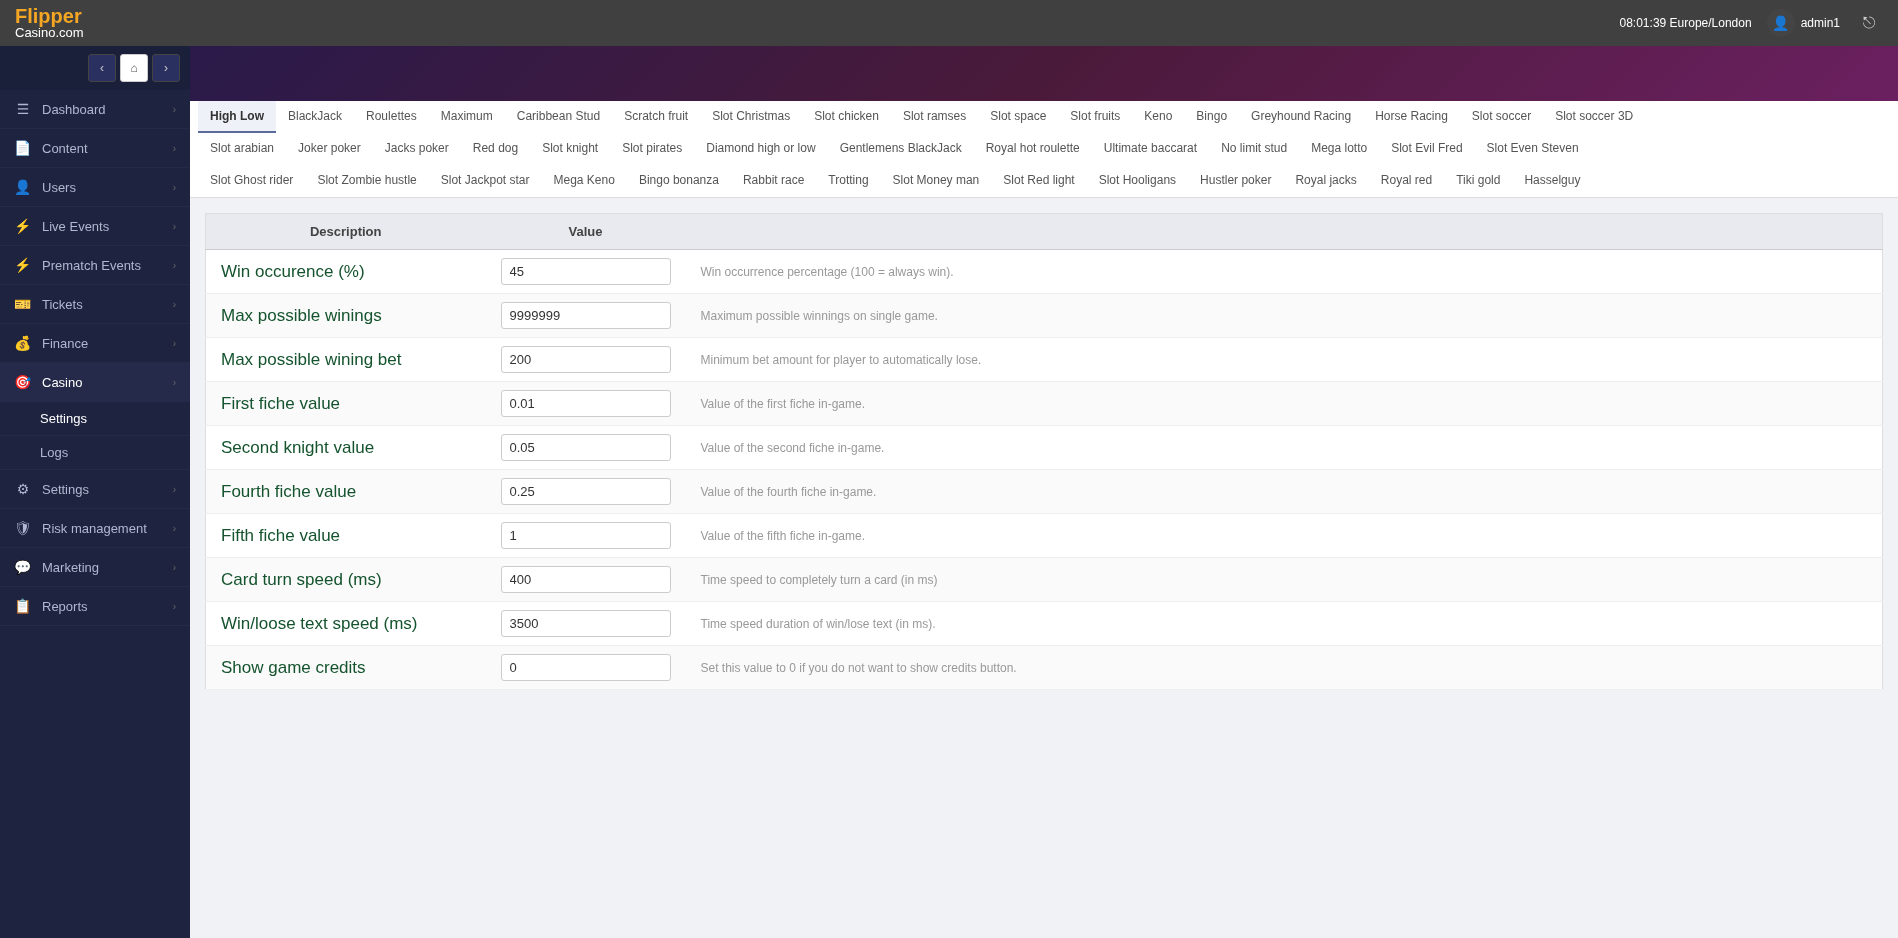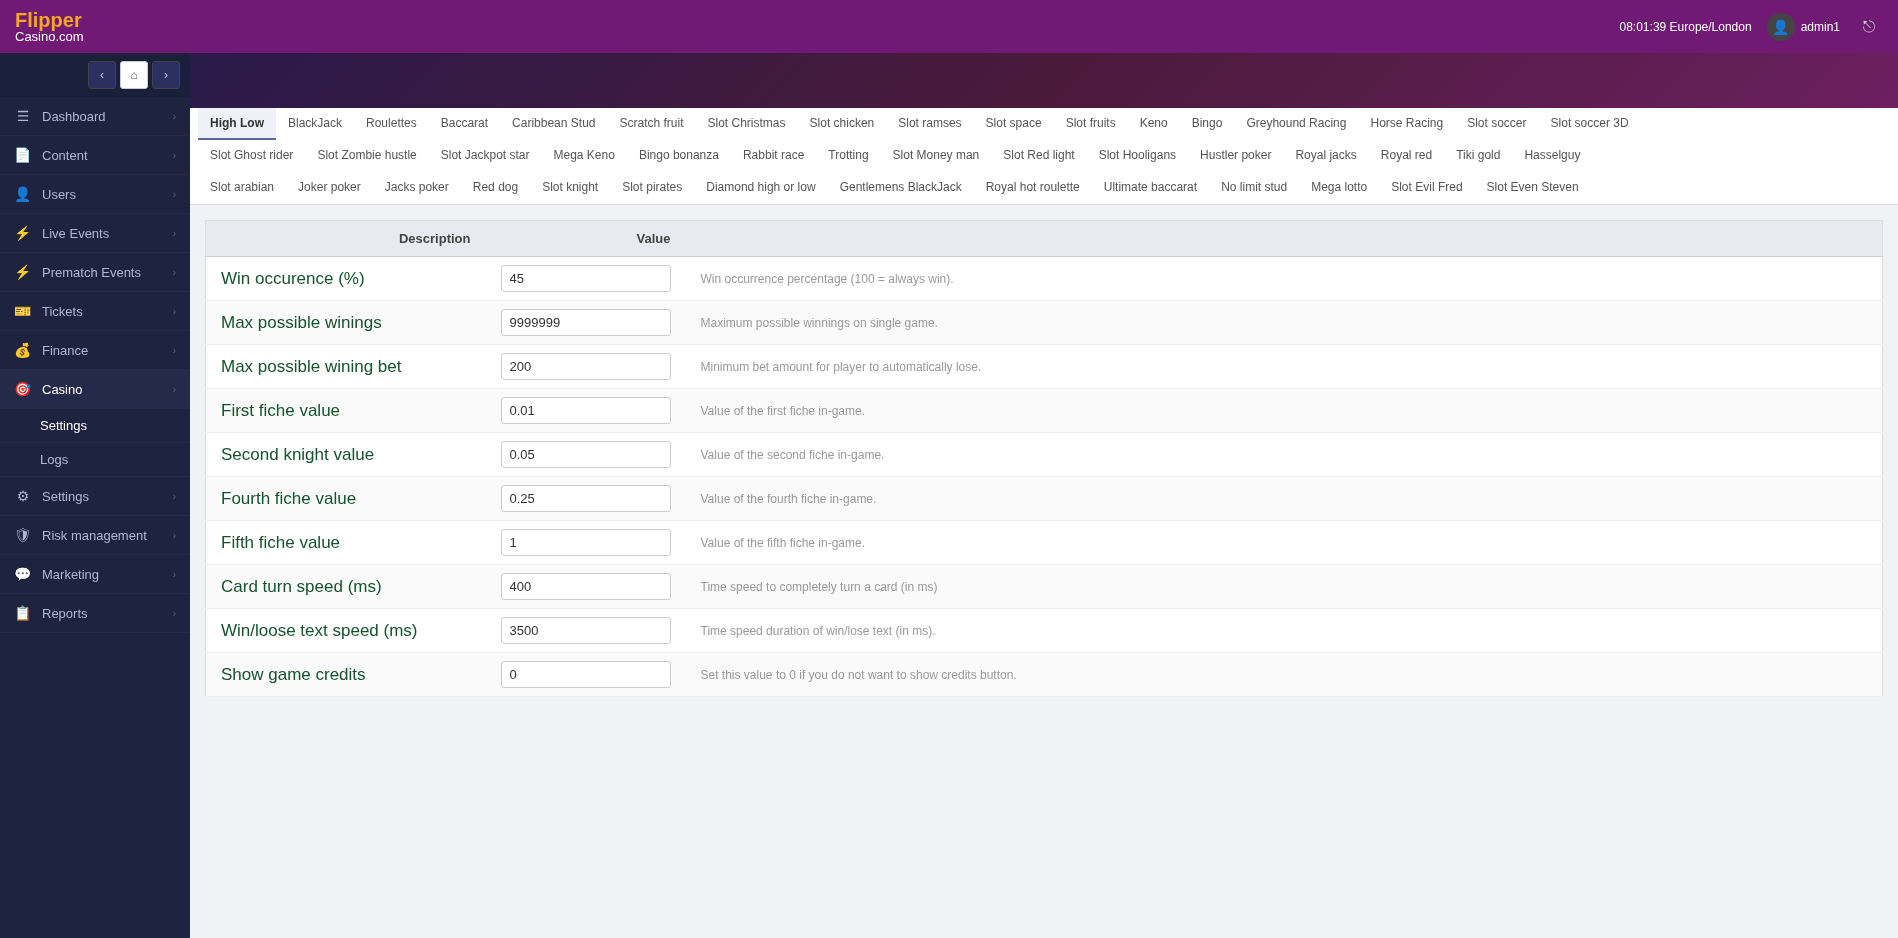--- a/index.html
+++ b/index.html
@@ -1,21 +1,21 @@
 <!DOCTYPE html>
 <html><head>
   <meta charset="utf-8">
   <style>
     * { box-sizing: border-box; margin: 0; padding: 0; }
     body { font-family: Arial, sans-serif; font-size: 13px; background: #1a1f3a; color: #333; display: flex; flex-direction: column; height: 100vh; overflow: hidden; }
 
     
     .topbar {
-      background: #701a75;
-      height: 53px;
+      background: #404040;
+      height: 46px;
       display: flex;
       align-items: center;
       justify-content: space-between;
       padding: 4px 15px;
       flex-shrink: 0;
     }
     .logo {
       font-size: 18px;
       font-weight: bold;
       color: #f5a623;
@@ -163,21 +163,21 @@
       width: 100%;
       border-collapse: collapse;
       background: #fff;
       border: 1px solid #ddd;
     }
     .settings-table thead tr {
       background: #e8eaf0;
     }
     .settings-table th {
       padding: 10px 15px;
-      text-align: right;
+      text-align: center;
       font-size: 13px;
       font-weight: bold;
       color: #444;
       border-bottom: 1px solid #ccc;
     }
     .settings-table td {
       padding: 8px 15px;
       border-bottom: 1px solid #eee;
       vertical-align: middle;
     }
@@ -320,68 +320,68 @@
 
   <div class="content-area">
 
     <div class="hero-area"></div>
 
     <div class="tab-container">
       <div class="tab-row" id="tab-row-1">
           <div class="tab active-tab">High Low</div>
           <div class="tab">BlackJack</div>
           <div class="tab">Roulettes</div>
-          <div class="tab">Baccarat</div>
+          <div class="tab">Maximum</div>
           <div class="tab">Caribbean Stud</div>
           <div class="tab">Scratch fruit</div>
           <div class="tab">Slot Christmas</div>
           <div class="tab">Slot chicken</div>
           <div class="tab">Slot ramses</div>
           <div class="tab">Slot space</div>
           <div class="tab">Slot fruits</div>
           <div class="tab">Keno</div>
           <div class="tab">Bingo</div>
           <div class="tab">Greyhound Racing</div>
           <div class="tab">Horse Racing</div>
           <div class="tab">Slot soccer</div>
           <div class="tab">Slot soccer 3D</div>
+        </div>
+      <div class="tab-row" id="tab-row-2">
+          <div class="tab">Slot arabian</div>
+          <div class="tab">Joker poker</div>
+          <div class="tab">Jacks poker</div>
+          <div class="tab">Red dog</div>
+          <div class="tab">Slot knight</div>
+          <div class="tab">Slot pirates</div>
+          <div class="tab">Diamond high or low</div>
+          <div class="tab">Gentlemens BlackJack</div>
+          <div class="tab">Royal hot roulette</div>
+          <div class="tab">Ultimate baccarat</div>
+          <div class="tab">No limit stud</div>
+          <div class="tab">Mega lotto</div>
+          <div class="tab">Slot Evil Fred</div>
+          <div class="tab">Slot Even Steven</div>
         </div>
       <div class="tab-row" id="tab-row-3">
           <div class="tab">Slot Ghost rider</div>
           <div class="tab">Slot Zombie hustle</div>
           <div class="tab">Slot Jackpot star</div>
           <div class="tab">Mega Keno</div>
           <div class="tab">Bingo bonanza</div>
           <div class="tab">Rabbit race</div>
           <div class="tab">Trotting</div>
           <div class="tab">Slot Money man</div>
           <div class="tab">Slot Red light</div>
           <div class="tab">Slot Hooligans</div>
           <div class="tab">Hustler poker</div>
           <div class="tab">Royal jacks</div>
           <div class="tab">Royal red</div>
           <div class="tab">Tiki gold</div>
           <div class="tab">Hasselguy</div>
         </div>
-      <div class="tab-row" id="tab-row-2">
-          <div class="tab">Slot arabian</div>
-          <div class="tab">Joker poker</div>
-          <div class="tab">Jacks poker</div>
-          <div class="tab">Red dog</div>
-          <div class="tab">Slot knight</div>
-          <div class="tab">Slot pirates</div>
-          <div class="tab">Diamond high or low</div>
-          <div class="tab">Gentlemens BlackJack</div>
-          <div class="tab">Royal hot roulette</div>
-          <div class="tab">Ultimate baccarat</div>
-          <div class="tab">No limit stud</div>
-          <div class="tab">Mega lotto</div>
-          <div class="tab">Slot Evil Fred</div>
-          <div class="tab">Slot Even Steven</div>
-        </div>
     </div>
 
     <div class="settings-area">
       <table class="settings-table">
         <thead>
           <tr>
             <th class="desc-col">Description</th>
             <th class="value-col">Value</th>
             <th></th>
           </tr>

